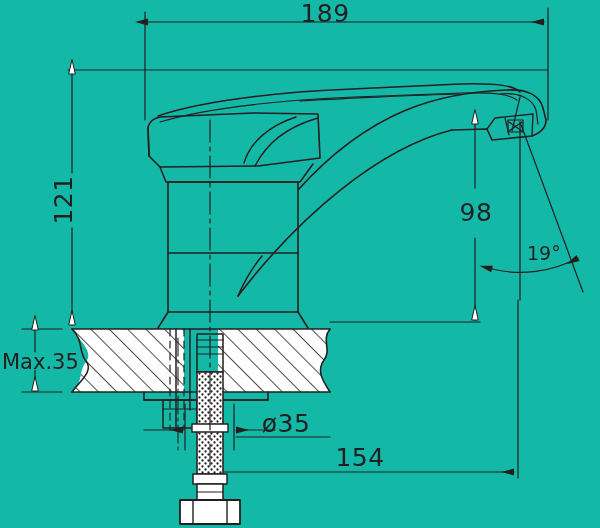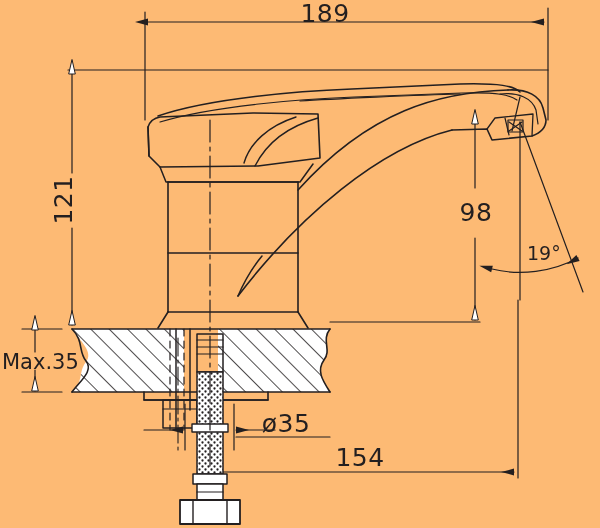--- a/index.html
+++ b/index.html
@@ -7,21 +7,21 @@
     padding: 0;
     background: #ffffff;
   }
   body {
     font-family: "DejaVu Sans", sans-serif;
   }
   #drawing-root {
     position: relative;
     width: 600px;
     height: 528px;
-    background: #fdba74;
+    background: #14b8a6;
     overflow: hidden;
   }
   #drawing-svg {
     position: absolute;
     left: 0;
     top: 0;
     width: 600px;
     height: 528px;
     display: block;
   }

